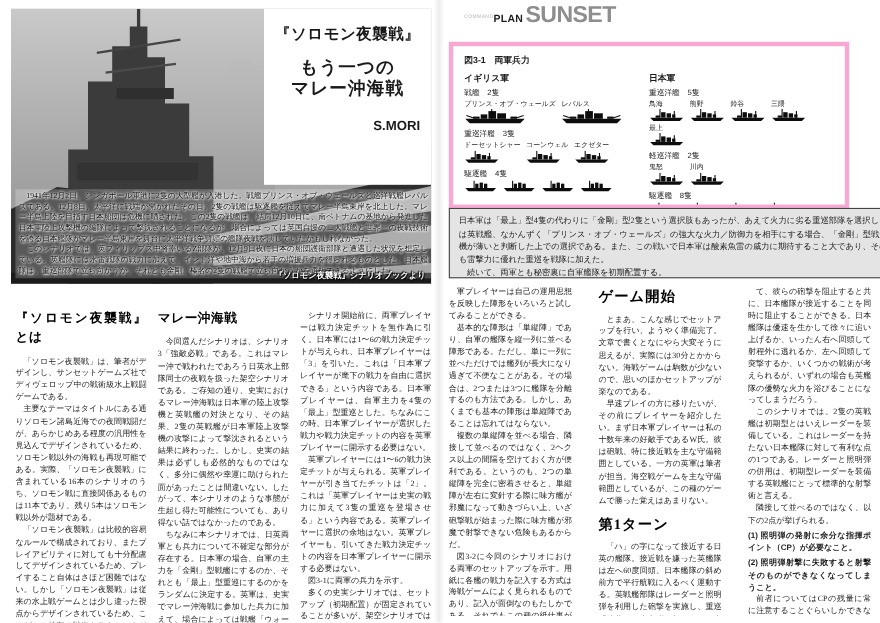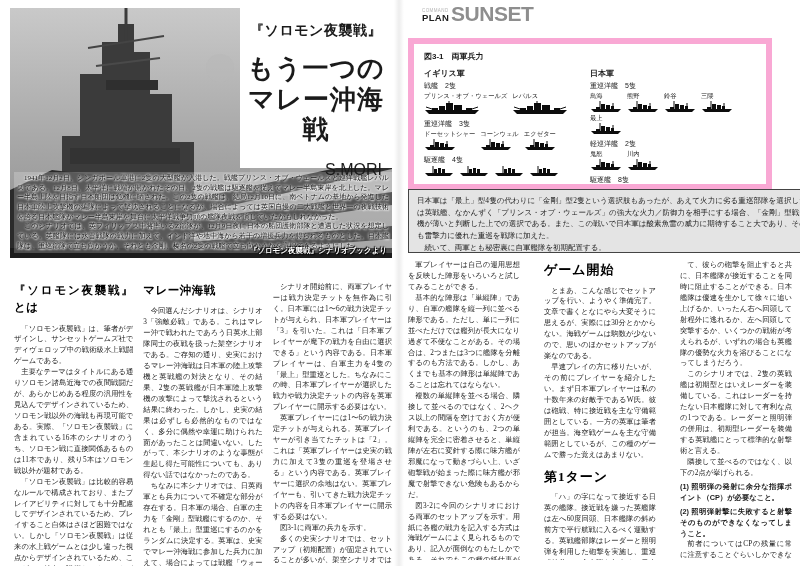--- a/index.html
+++ b/index.html
@@ -17,22 +17,22 @@
   
   .photo{position:absolute;left:10px;top:8px;width:382px;height:250px;overflow:hidden;background:#9a9a9a;}
   .photo svg{position:absolute;left:0;top:0;}
   .title-block{
     position:absolute;left:240px;top:8px;width:152px;height:160px;background:#fff;
     box-sizing:border-box;padding:14px 4px 0 4px;text-align:center;
     font-family:"Liberation Sans","DejaVu Sans",sans-serif;
   }
   .tb-series{font-size:14px;font-weight:bold;letter-spacing:0.5px;}
   .tb-sub{font-size:9.5px;font-weight:bold;letter-spacing:3px;margin-top:3px;}
-  .tb-main{font-size:26px;font-weight:900;line-height:1.18;margin-top:13px;letter-spacing:1px;}
-  .tb-author{font-size:16px;font-weight:normal;text-align:right;margin-top:16px;padding-right:6px;}
+  .tb-main{font-size:16px;font-weight:900;line-height:1.18;margin-top:13px;letter-spacing:1px;}
+  .tb-author{font-size:12px;font-weight:bold;text-align:right;margin-top:16px;padding-right:6px;}
   .intro{
     position:absolute;left:4px;top:164px;width:372px;padding:2px 3px;
     font-size:7px;line-height:1.38;text-align:justify;color:#0c0c0c;
     background:rgba(255,255,255,.22);
     text-shadow:0 0 2px #fff,0 0 3px #fff,1px 1px 2px #fff;
   }
   .intro p{margin:0;text-indent:1em;}
   .photo-caption{
     position:absolute;right:5px;bottom:2px;font-size:7.5px;font-weight:bold;color:#fff;
     font-family:"Liberation Sans","DejaVu Sans",sans-serif;
@@ -48,27 +48,27 @@
   }
   .col h3{
     font-size:13px;font-weight:bold;margin:6px 0 6px 0;letter-spacing:1px;color:#000;
   }
   .col h3.first{margin-top:0;}
   .pt{font-family:"Liberation Sans","DejaVu Sans",sans-serif;font-weight:bold;text-indent:0 !important;margin-top:3px !important;}
 
   
   .logo{position:absolute;left:24px;top:5px;display:flex;align-items:flex-end;gap:2px;
     font-family:"Liberation Sans","DejaVu Sans",sans-serif;}
-  .logo-left{display:flex;flex-direction:column;align-items:flex-start;line-height:1;}
+  .logo-left{display:flex;flex-direction:row;align-items:flex-start;line-height:1;}
   .logo-top{font-size:4.5px;color:#b5b5b5;letter-spacing:.4px;}
   .logo-plan{font-size:9.5px;font-weight:900;color:#1c1c1c;letter-spacing:.3px;}
   .logo-sunset{font-size:21px;font-weight:900;color:#8e8e8e;letter-spacing:-.5px;line-height:.85;}
 
   .figure{
-    position:absolute;left:10px;top:38px;width:364px;height:152px;border:6px solid #f9a8d4;
+    position:absolute;left:10px;top:38px;width:364px;height:152px;border:4px solid #f9a8d4;
     box-sizing:border-box;background:#fff;padding:7px 10px;
     font-family:"Liberation Sans","DejaVu Sans",sans-serif;overflow:hidden;
   }
   .fig-label{font-size:8px;font-weight:bold;}
   .fleets{display:flex;margin-top:6px;}
   .fleet{flex:1 1 0;}
   .fleet-title{font-size:8px;font-weight:bold;margin-bottom:2px;}
   .group{margin-bottom:4px;}
   .group-label{font-size:7px;margin-bottom:1px;}
   .ship-row{display:flex;flex-wrap:wrap;column-gap:5px;row-gap:1px;align-items:flex-end;}

